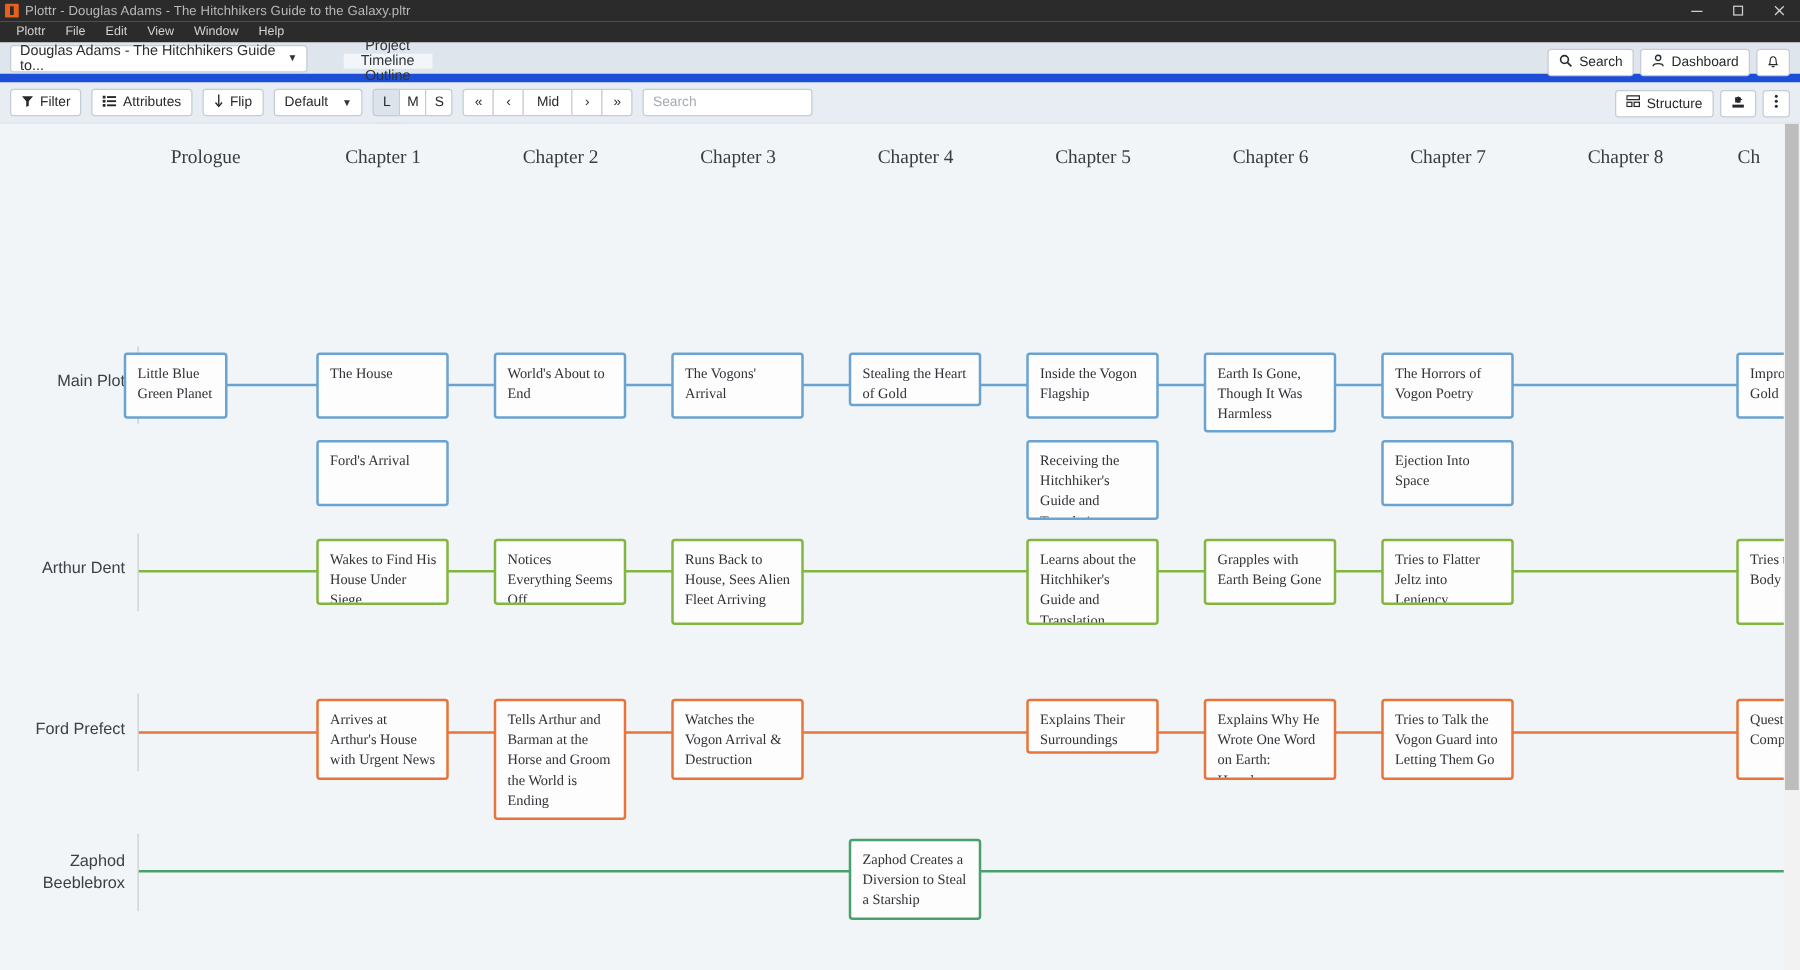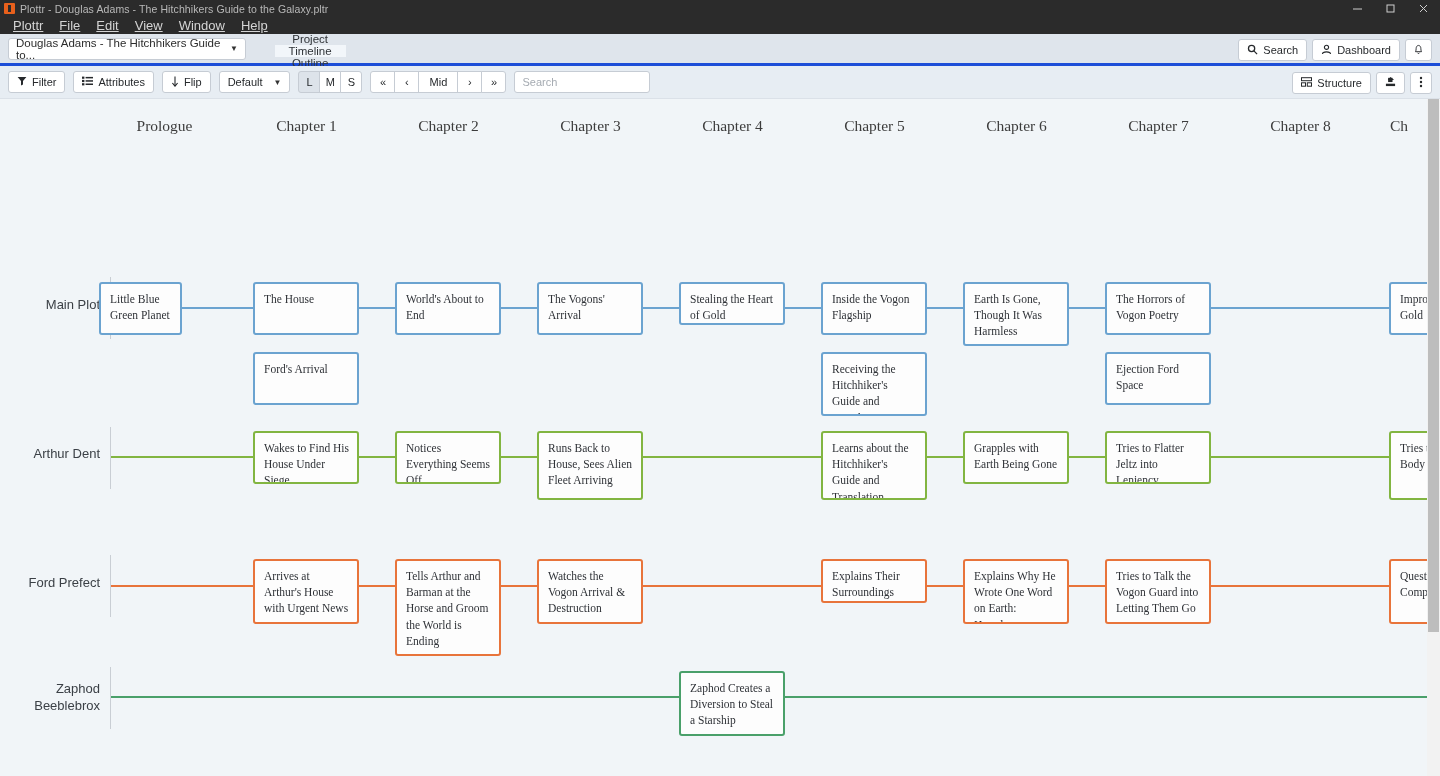--- a/index.html
+++ b/index.html
@@ -53,35 +53,34 @@
   
   .menubar {
     height: 17px;
     background: #2b2b2b;
     display: flex; align-items: center;
     padding-left: 5px;
     gap: 0px;
   }
   .menu-item {
     color: #d4d4d4;
-    font-size: 13px;
+    font-size: 10px;
     padding: 0 8px;
     line-height: 17px;
     white-space: nowrap;
-    text-decoration: underline;
   }
 
   
   .navbar {
     height: 32px;
     background: #dfe5ec;
     display: flex; align-items: center;
     padding: 0 8px;
     position: relative;
-    border-bottom: 3px solid #1d4ed8;
+    border-bottom: 7px solid #1d4ed8;
   }
   .project-select {
     width: 238px; height: 22px;
     background: #ffffff;
     border: 1px solid #c6ccd4;
     border-radius: 3px;
     display: flex; align-items: center;
     padding: 0 7px;
     font-size: 11.5px;
     color: #2c2c2c;
@@ -412,21 +411,21 @@
     <div class="card" style="left:99px;top:183px;width:83px;height:53px;border-color:#6ba3d0;">Little Blue Green Planet</div>
     <div class="card" style="left:253px;top:183px;width:106px;height:53px;border-color:#6ba3d0;">The House</div>
     <div class="card" style="left:253px;top:253px;width:106px;height:53px;border-color:#6ba3d0;">Ford's Arrival</div>
     <div class="card" style="left:395px;top:183px;width:106px;height:53px;border-color:#6ba3d0;">World's About to End</div>
     <div class="card" style="left:537px;top:183px;width:106px;height:53px;border-color:#6ba3d0;">The Vogons' Arrival</div>
     <div class="card" style="left:679px;top:183px;width:106px;height:43px;border-color:#6ba3d0;">Stealing the Heart of Gold</div>
     <div class="card" style="left:821px;top:183px;width:106px;height:53px;border-color:#6ba3d0;">Inside the Vogon Flagship</div>
     <div class="card" style="left:821px;top:253px;width:106px;height:64px;border-color:#6ba3d0;">Receiving the Hitchhiker's Guide and Translation</div>
     <div class="card" style="left:963px;top:183px;width:106px;height:64px;border-color:#6ba3d0;">Earth Is Gone, Though It Was Harmless</div>
     <div class="card" style="left:1105px;top:183px;width:106px;height:53px;border-color:#6ba3d0;">The Horrors of Vogon Poetry</div>
-    <div class="card" style="left:1105px;top:253px;width:106px;height:53px;border-color:#6ba3d0;">Ejection Ford Space</div>
+    <div class="card" style="left:1105px;top:253px;width:106px;height:53px;border-color:#6ba3d0;">Ejection Into Space</div>
     <div class="card" style="left:1389px;top:183px;width:106px;height:53px;border-color:#6ba3d0;">Improb Aboard of Gold</div>
 
     <div class="row-label" style="top:346px;">Arthur Dent</div>
     <div class="vsep" style="top:328px;height:62px;"></div>
     <div class="hline" style="left:111px;top:357px;width:1329px;background:#82b541;"></div>
 
     <div class="card" style="left:253px;top:332px;width:106px;height:53px;border-color:#82b541;">Wakes to Find His House Under Siege</div>
     <div class="card" style="left:395px;top:332px;width:106px;height:53px;border-color:#82b541;">Notices Everything Seems Off</div>
     <div class="card" style="left:537px;top:332px;width:106px;height:69px;border-color:#82b541;">Runs Back to House, Sees Alien Fleet Arriving</div>
     <div class="card" style="left:821px;top:332px;width:106px;height:69px;border-color:#82b541;">Learns about the Hitchhiker's Guide and Translation</div>

